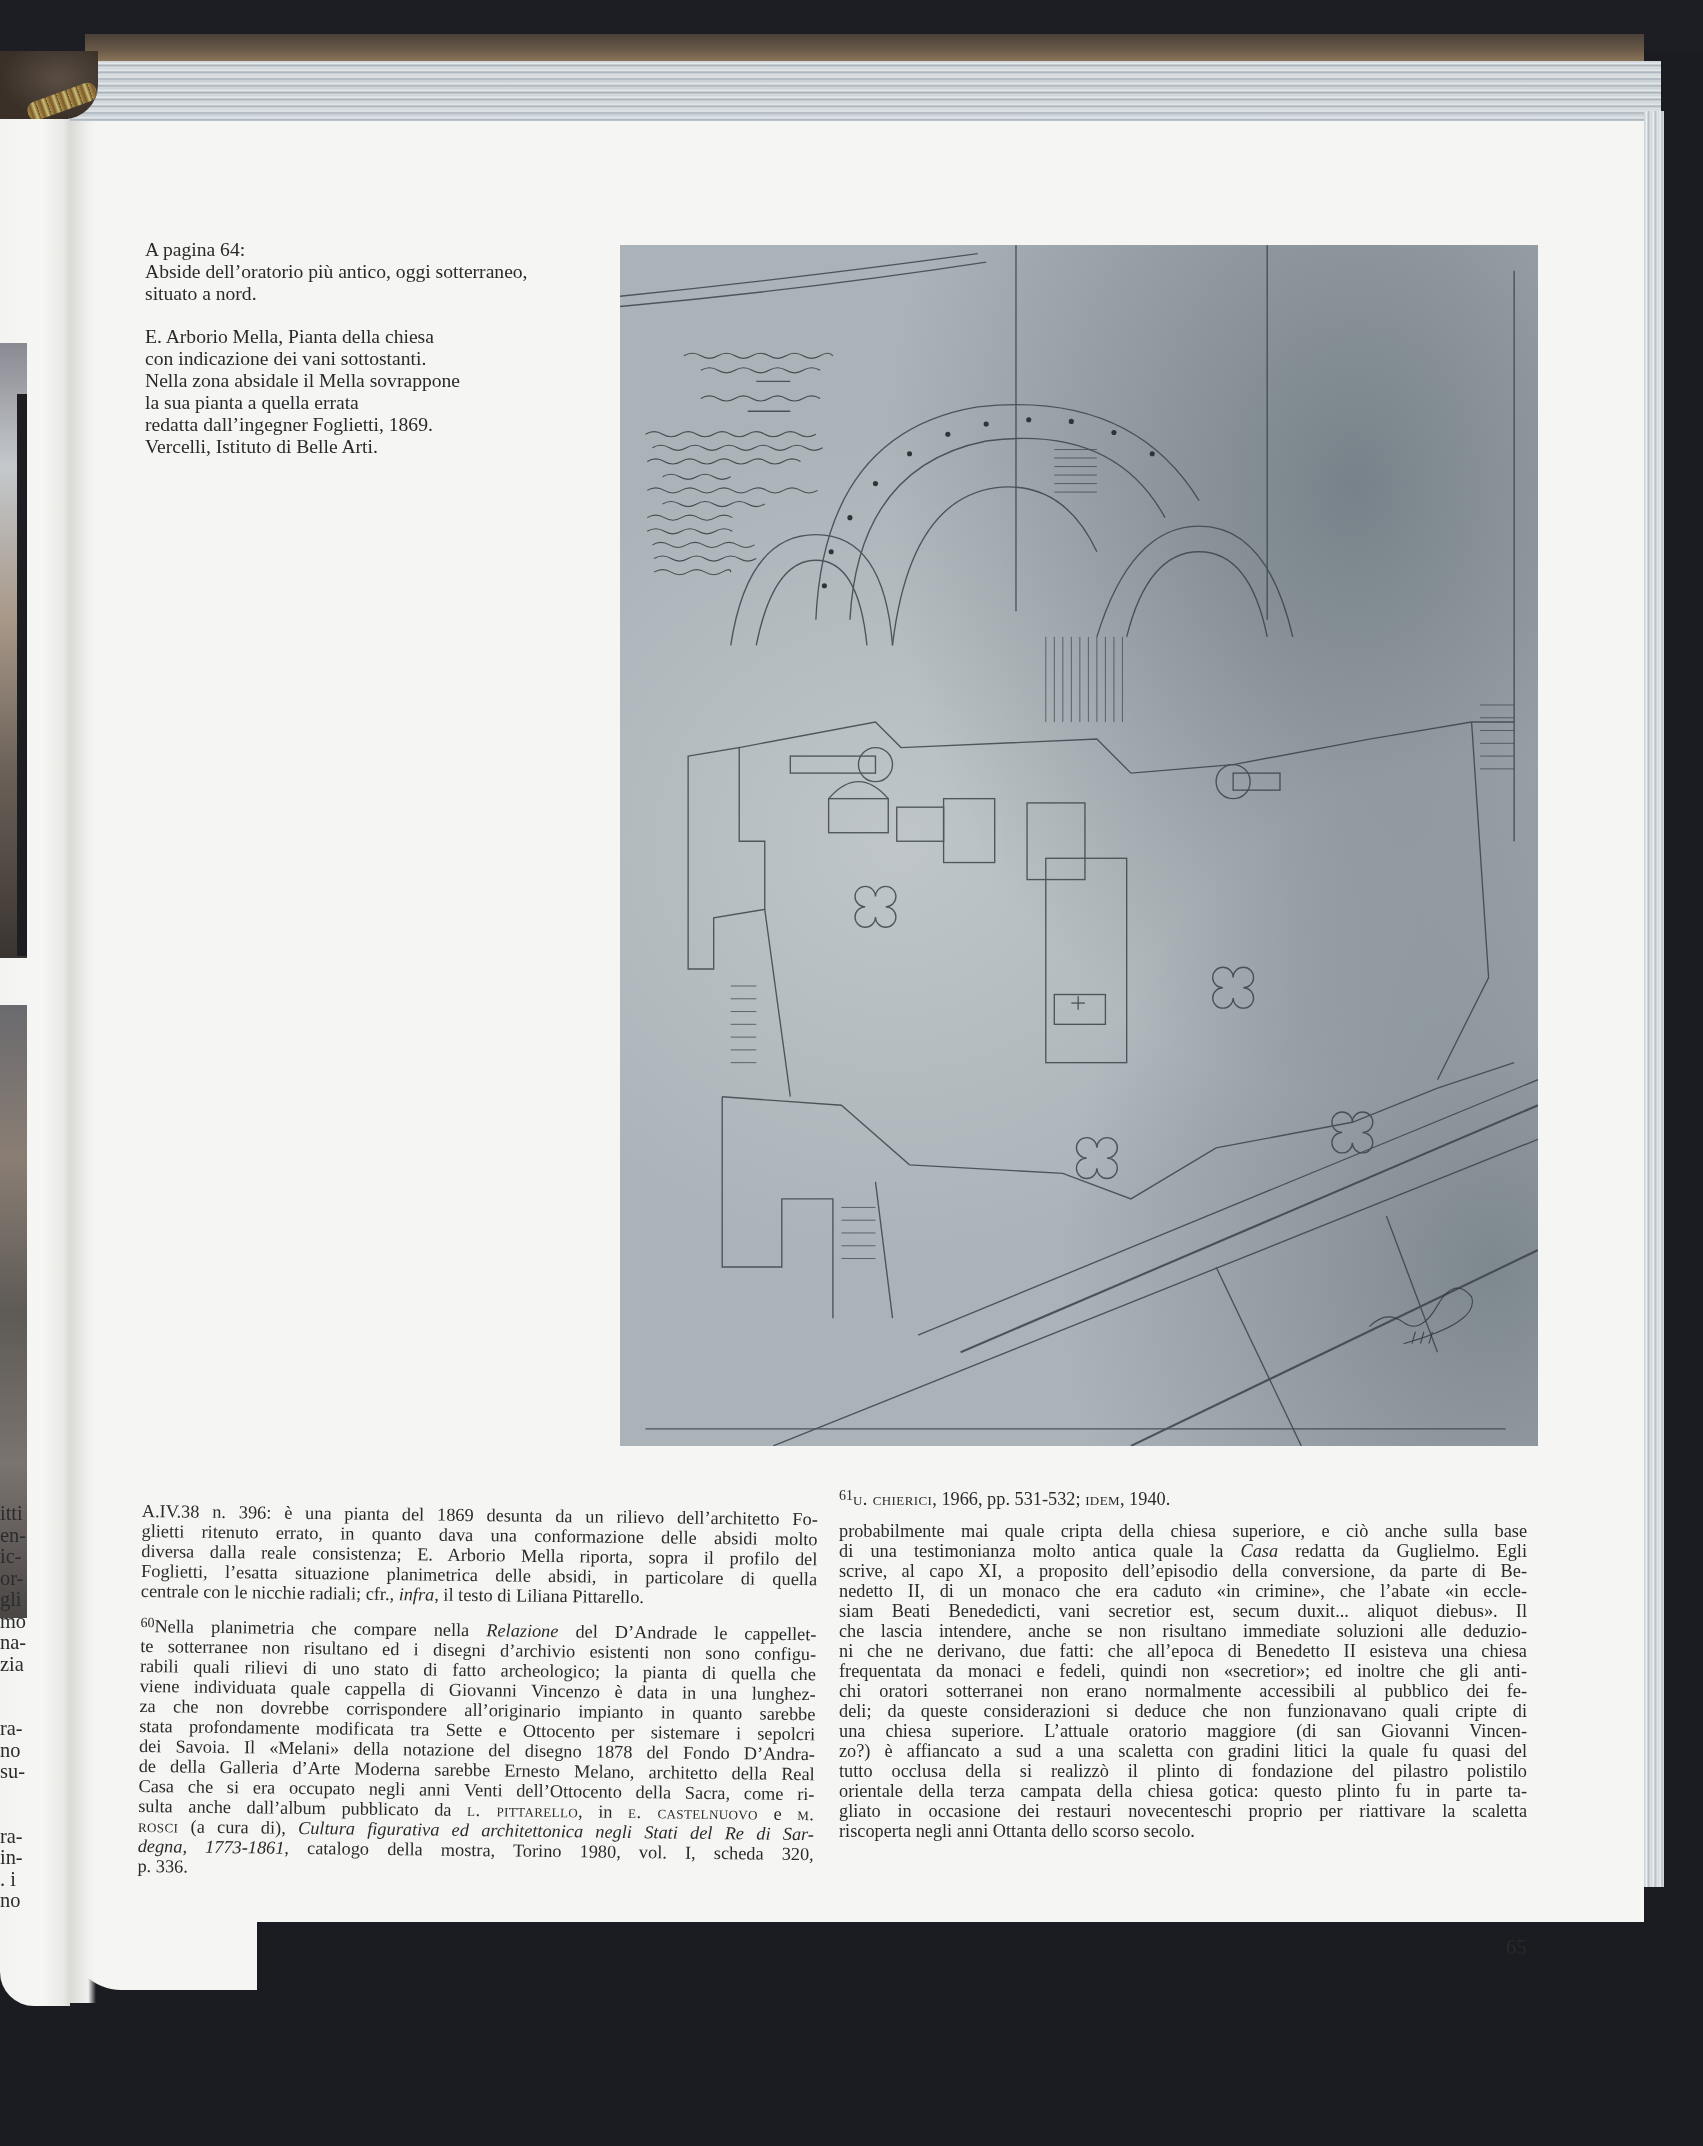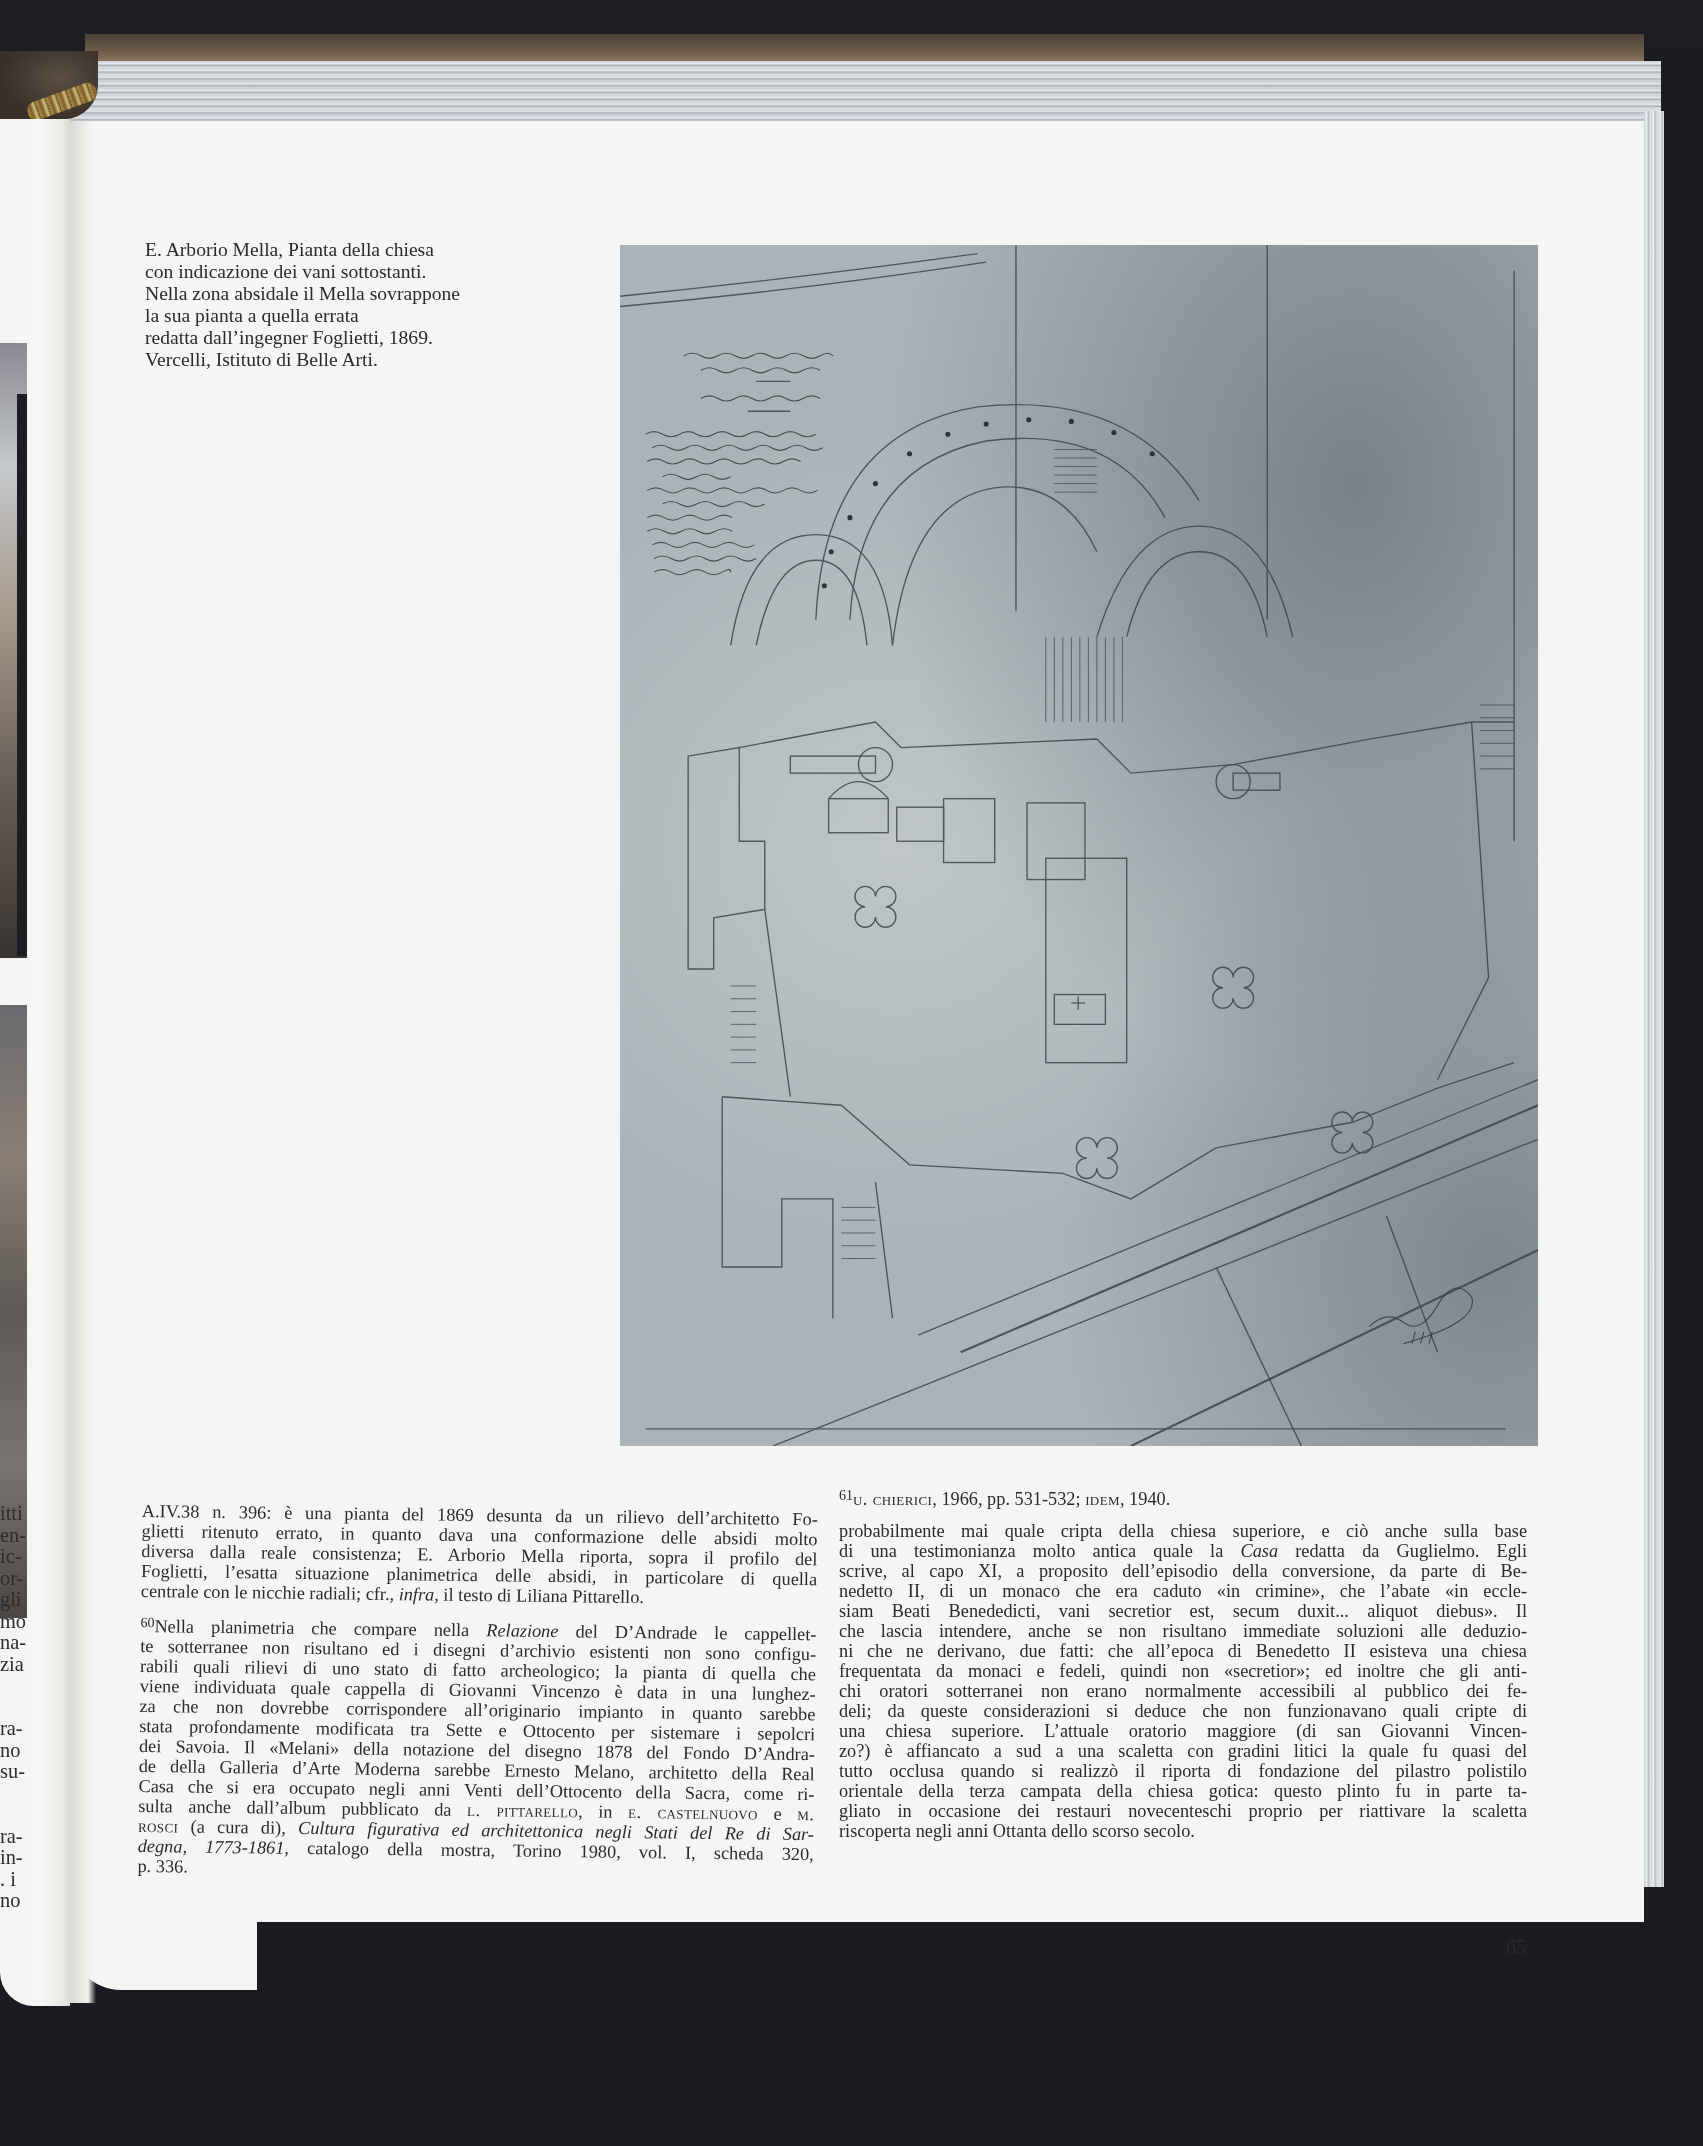--- a/index.html
+++ b/index.html
@@ -105,20 +105,25 @@
     <div>in-</div>
     <div>. i</div>
     <div>no</div>
   </div>
 
 <div class="page"></div>
 <div class="page-bottom-curve"></div>
 <div class="gutter-shade"></div>
 
 <div class="caption">
+  <p id="cap1">
+      <span>A pagina 64:</span>
+      <span>Abside dell’oratorio più antico, oggi sotterraneo,</span>
+      <span>situato a nord.</span>
+    </p>
   <p id="cap3">
       <span>E. Arborio Mella, Pianta della chiesa</span>
       <span>con indicazione dei vani sottostanti.</span>
       <span>Nella zona absidale il Mella sovrappone</span>
       <span>la sua pianta a quella errata</span>
       <span>redatta dall’ingegner Foglietti, 1869.</span>
       <span>Vercelli, Istituto di Belle Arti.</span>
     </p>
 </div>
 
@@ -292,21 +297,21 @@
       <span class="line">scrive, al capo XI, a proposito dell’episodio della conversione, da parte di Be-</span>
       <span class="line">nedetto II, di un monaco che era caduto «in crimine», che l’abate «in eccle-</span>
       <span class="line">siam Beati Benededicti, vani secretior est, secum duxit... aliquot diebus». Il</span>
       <span class="line">che lascia intendere, anche se non risultano immediate soluzioni alle deduzio-</span>
       <span class="line">ni che ne derivano, due fatti: che all’epoca di Benedetto II esisteva una chiesa</span>
       <span class="line">frequentata da monaci e fedeli, quindi non «secretior»; ed inoltre che gli anti-</span>
       <span class="line">chi oratori sotterranei non erano normalmente accessibili al pubblico dei fe-</span>
       <span class="line">deli; da queste considerazioni si deduce che non funzionavano quali cripte di</span>
       <span class="line">una chiesa superiore. L’attuale oratorio maggiore (di san Giovanni Vincen-</span>
       <span class="line">zo?) è affiancato a sud a una scaletta con gradini litici la quale fu quasi del</span>
-      <span class="line">tutto occlusa quando si realizzò il riporta di fondazione del pilastro polistilo</span>
+      <span class="line">tutto occlusa della si realizzò il plinto di fondazione del pilastro polistilo</span>
       <span class="line">orientale della terza campata della chiesa gotica: questo plinto fu in parte ta-</span>
       <span class="line">gliato in occasione dei restauri novecenteschi proprio per riattivare la scaletta</span>
       <span class="line last">riscoperta negli anni Ottanta dello scorso secolo.</span>
     </p>
 </div>
 
 <div class="page-number">65</div>
 
 
 </body></html>

